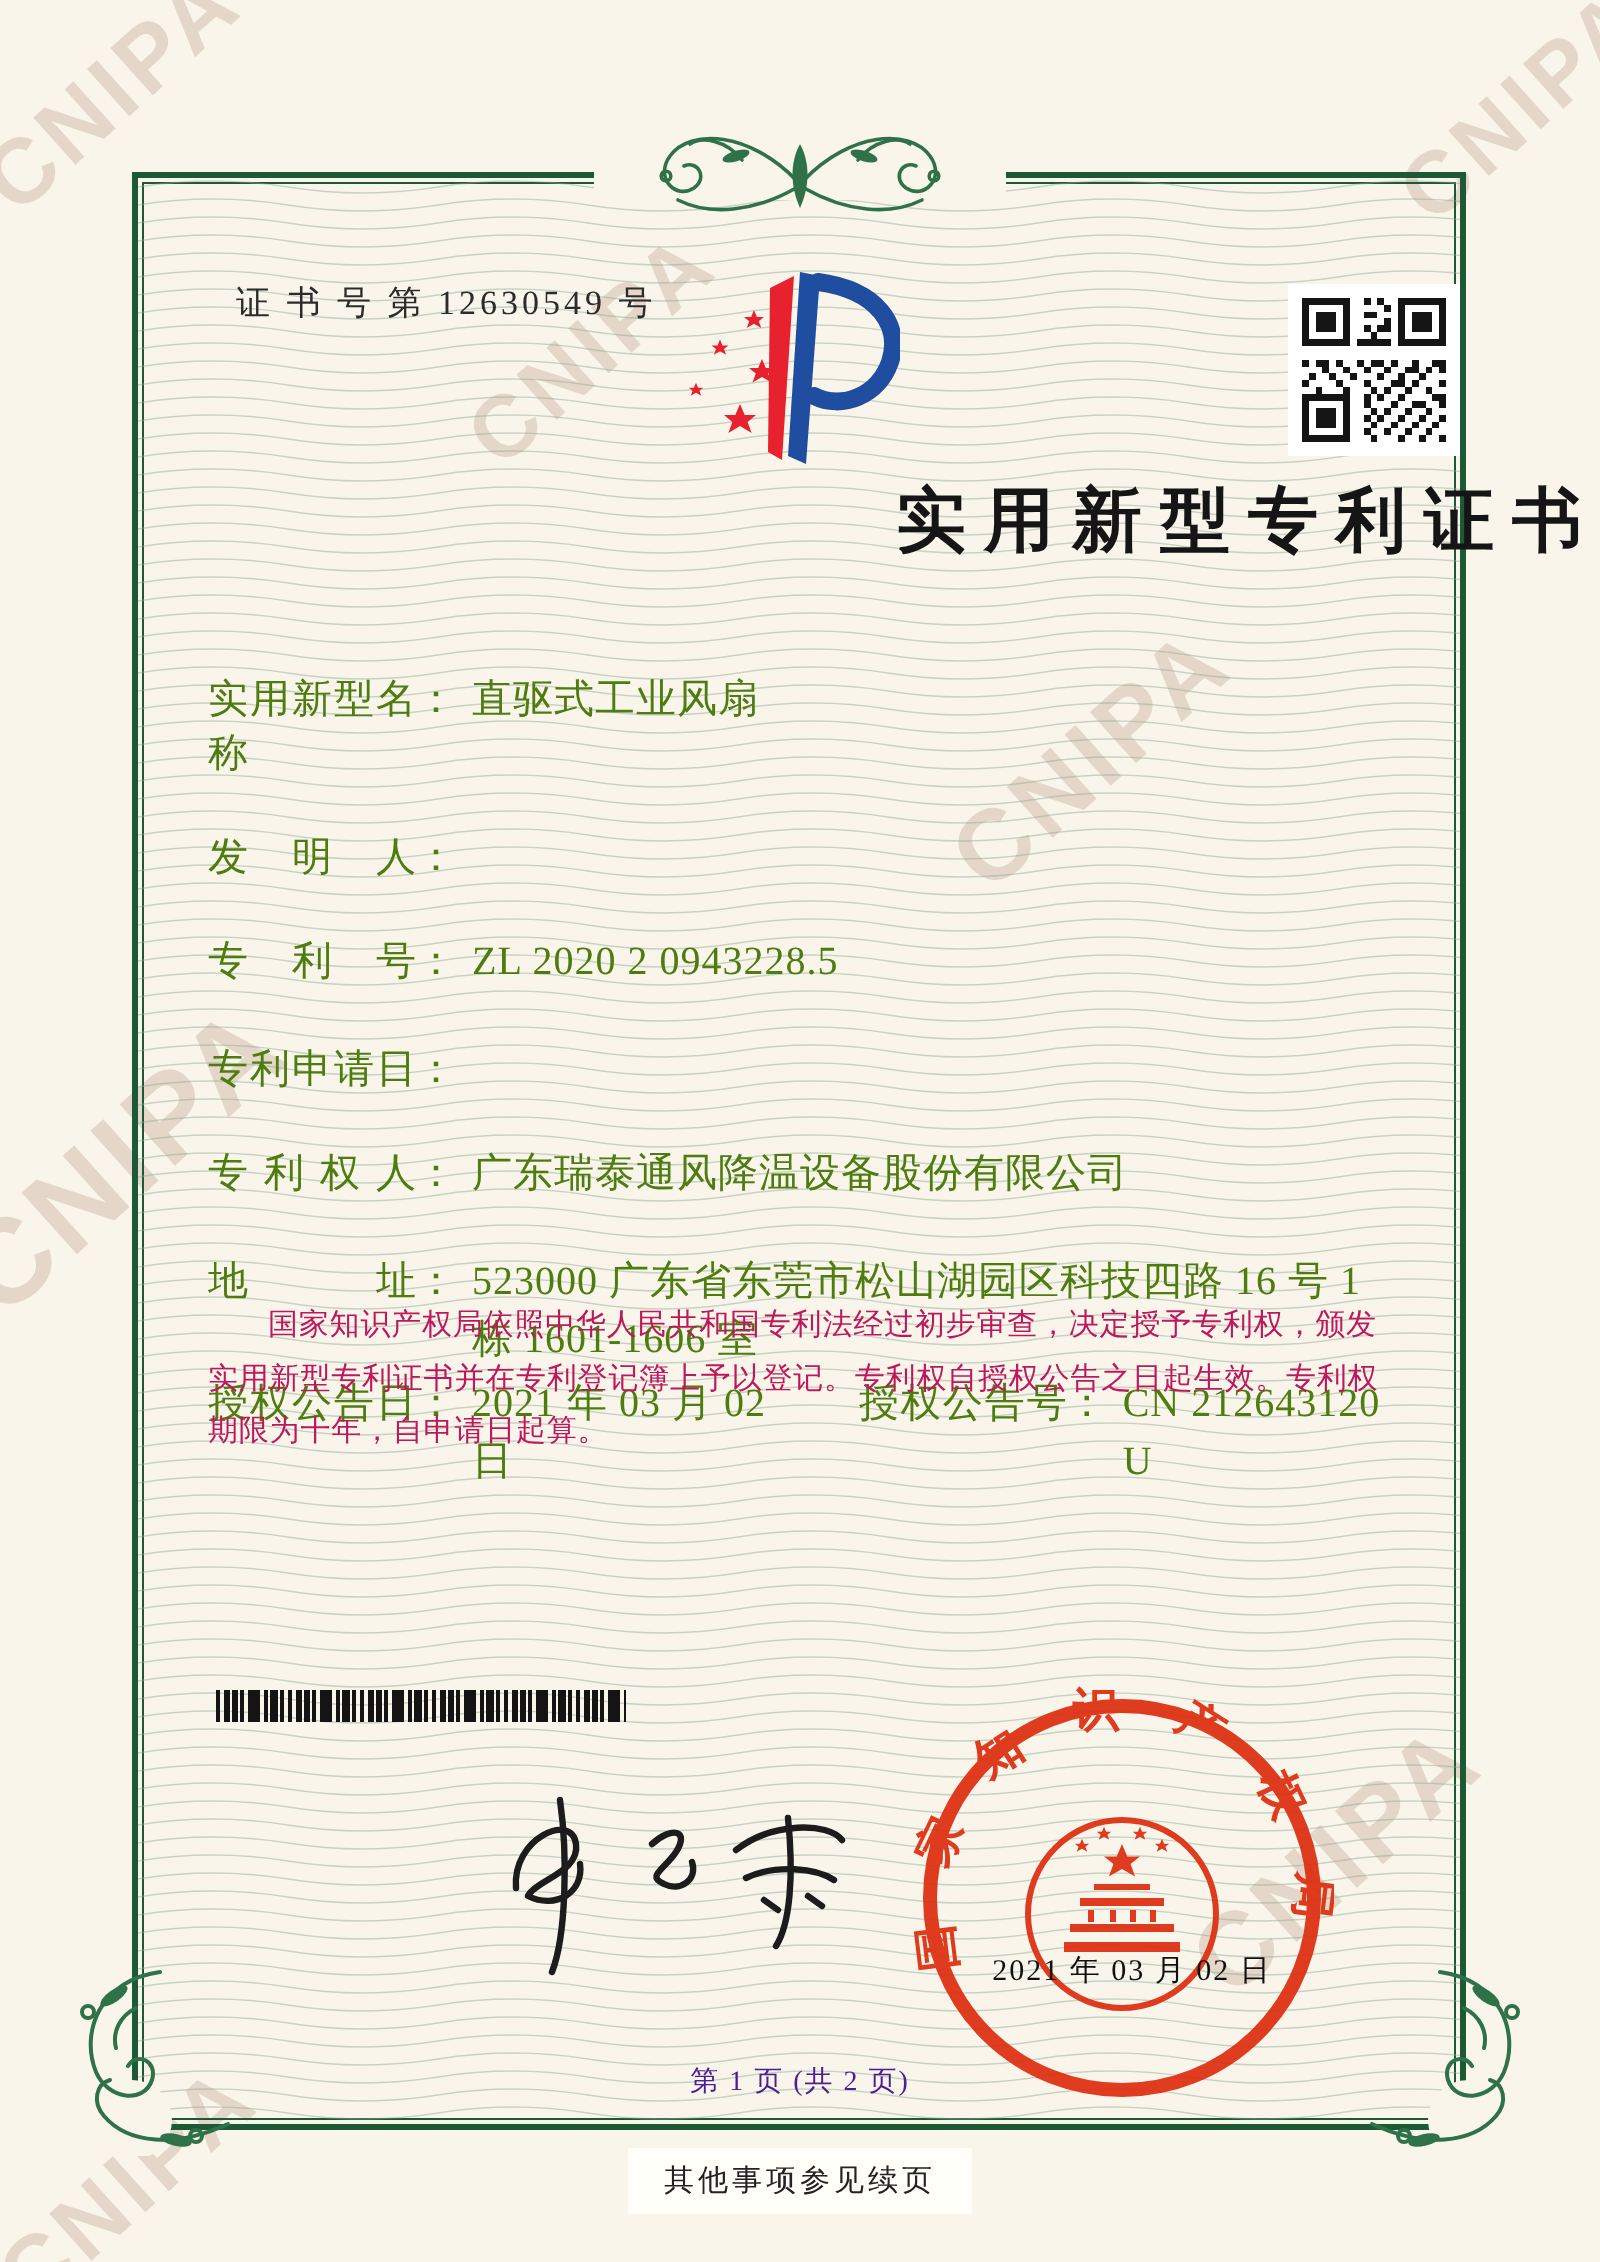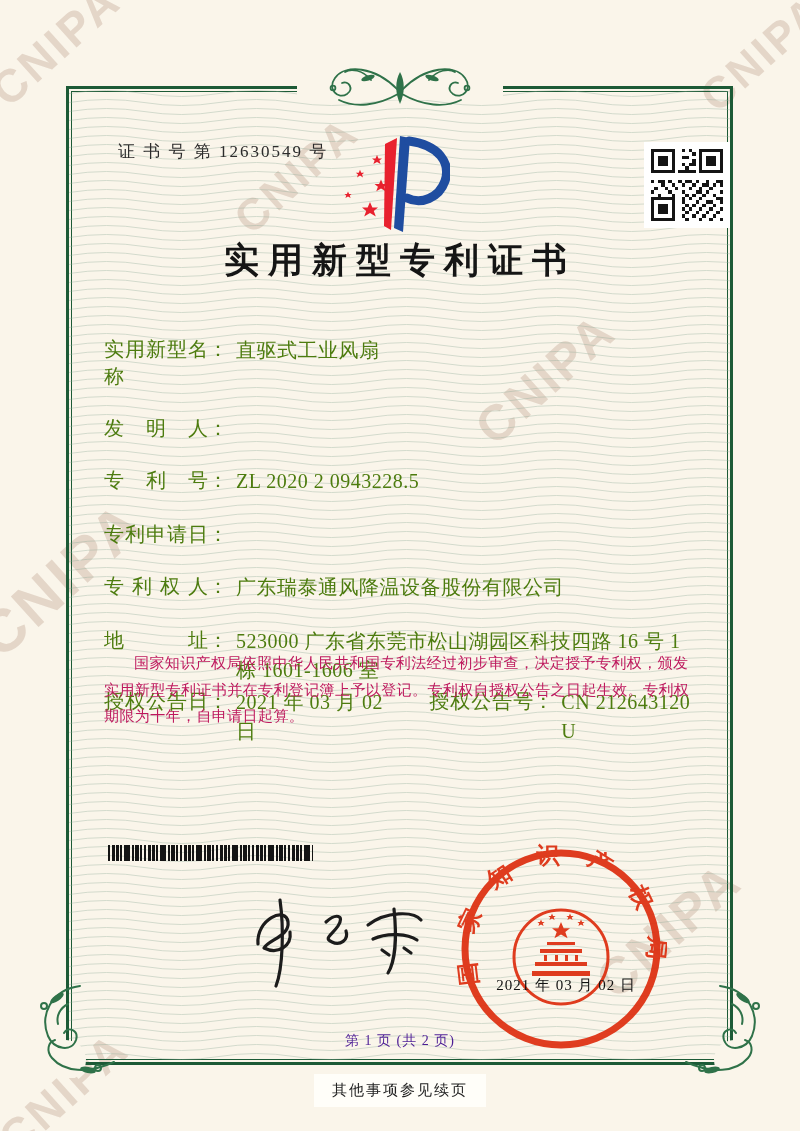--- a/index.html
+++ b/index.html
@@ -14,21 +14,21 @@
   .frame{position:absolute; left:66px; top:86px; width:661px; height:973px; border:3px solid #1c5a36; z-index:2;}
   .frame::after{content:""; position:absolute; inset:2px; border:1px solid #1c5a36;}
   .guilloche{position:absolute; left:69px; top:89px; width:661px; height:973px; z-index:2; pointer-events:none;}
 
   .orn{position:absolute; z-index:4;}
 
   .content{position:absolute; inset:0; z-index:5;}
   .abs{position:absolute;}
 
   .cert-no{left:104px; top:140px; font-size:17px; letter-spacing:2px; color:#2b2b2b;margin-left:14px;}
-  .title{left:0; right:0; top:237px; text-align:center; font-size:35px; font-weight:700;
+  .title{left:0; right:0; top:237px; text-align:right; font-size:35px; font-weight:700;
          letter-spacing:9px; color:#151515; margin:0;}
 
   .fields{left:104px; top:336px; width:594px; font-size:20px; color:#4d7c0f;}
   .frow{display:flex; align-items:flex-start; margin-bottom:25px;}
   .frow.tight{margin-bottom:3px;}
   .fgroup{display:flex; align-items:flex-start;}
   .flabel{display:inline-block; width:104px; text-align:justify; text-align-last:justify; flex:none;}
   .colon{flex:none; margin-right:8px;}
   .fvalue{letter-spacing:0.5px; line-height:1.45;}
   .fvalue.wide{flex:1;}

